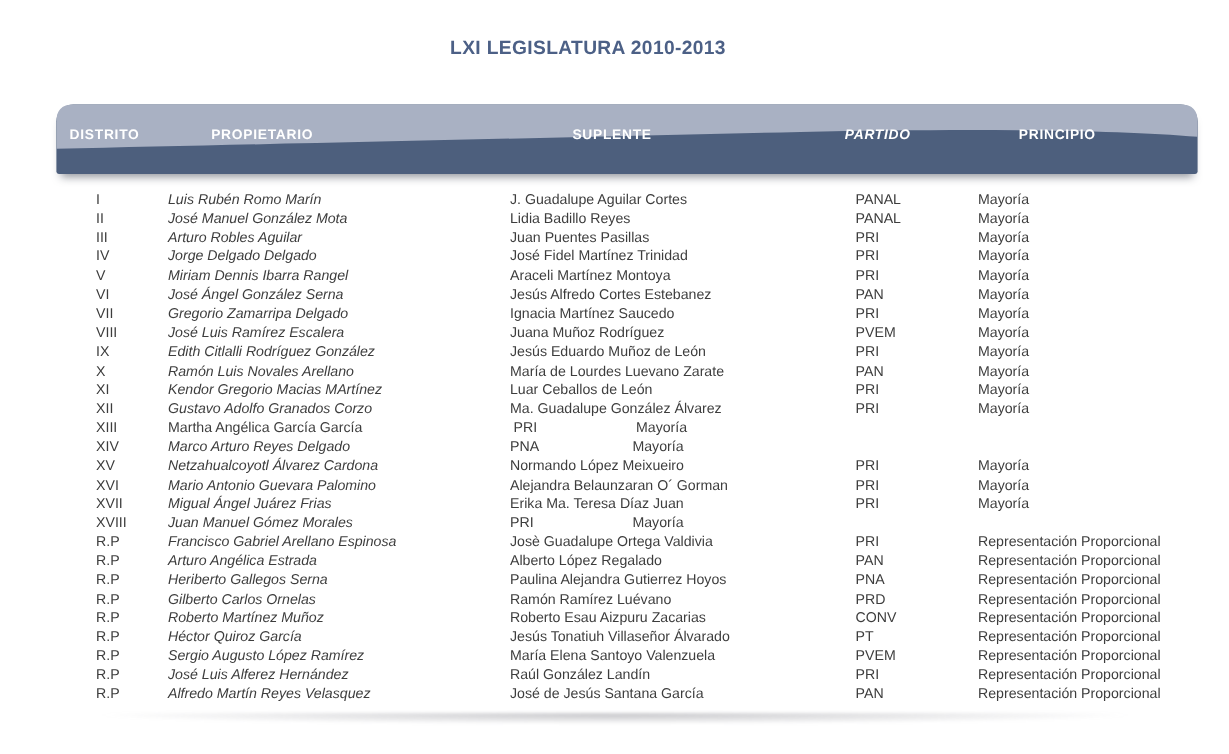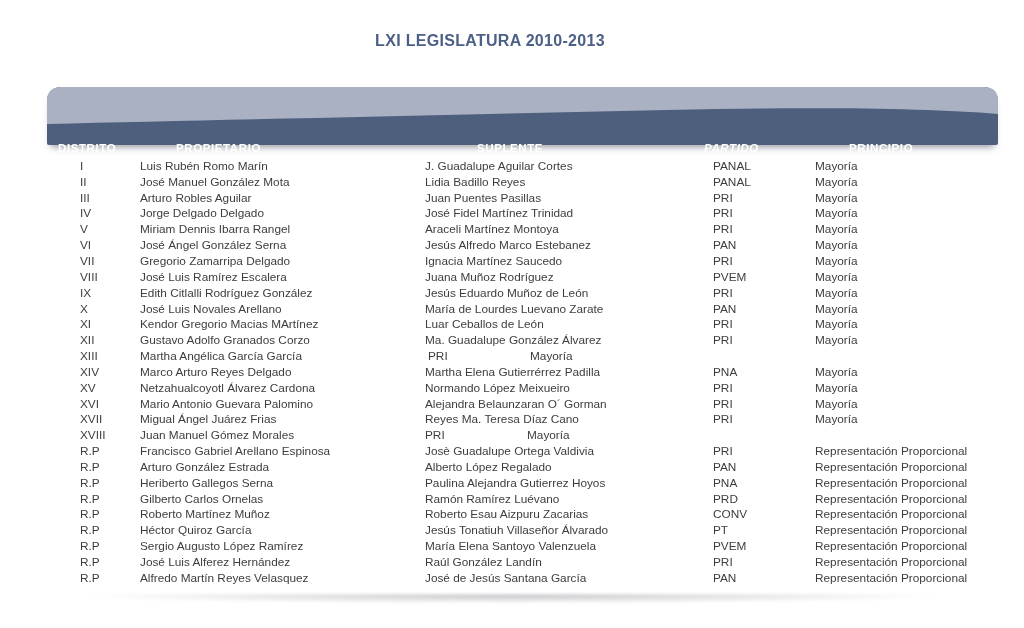--- a/index.html
+++ b/index.html
@@ -30,21 +30,20 @@
     display: block;
   }
   .col-h {
     position: absolute;
     top: 20px;
     color: #ffffff;
     font-size: 11.5px;
     font-weight: 700;
     letter-spacing: 0.6px;
     white-space: nowrap;
-    margin-top: 35px;
   }
   .h-distrito   { left: 11px; }
   .h-propietario{ left: 129px; }
   .h-suplente   { left: 430px; }
   .h-partido    { left: 657px; font-style: italic; }
   .h-principio  { left: 802px; }
 
   .rows {
     position: absolute;
     top: 158px; left: 0;
@@ -53,21 +52,21 @@
   .row {
     display: flex;
     height: 15.85px;
     align-items: center;
     font-size: 11.8px;
     color: var(--c-text, #3d3d3d);
     white-space: nowrap;
   }
   .c { display: block; overflow: visible; }
   .c-distrito    { margin-left: 80px; width: 60px; }
-  .c-propietario { width: 285px; }
+  .c-propietario { width: 285px; font-style: italic; }
   .c-suplente    { width: 288px; }
   .c-partido     { width: 102px; }
   .c-principio   { flex: 1; }
 
   .bottom-shadow {
     position: absolute;
     left: 25px; top: 594px;
     width: 975px; height: 13px;
     background: radial-gradient(ellipse 52% 9px at 50% 2px, rgba(95,95,105,0.33), rgba(255,255,255,0) 85%);
     filter: blur(1.5px);
@@ -126,21 +125,21 @@
     <span class="c c-distrito">V</span>
     <span class="c c-propietario">Miriam Dennis Ibarra Rangel</span>
     <span class="c c-suplente">Araceli Martínez Montoya</span>
     <span class="c c-partido">PRI</span>
     <span class="c c-principio">Mayoría</span>
   </div>
 
   <div class="row">
     <span class="c c-distrito">VI</span>
     <span class="c c-propietario">José Ángel González Serna</span>
-    <span class="c c-suplente">Jesús Alfredo Marco Estebanez</span>
+    <span class="c c-suplente">Jesús Alfredo Cortes Estebanez</span>
     <span class="c c-partido">PAN</span>
     <span class="c c-principio">Mayoría</span>
   </div>
 
   <div class="row">
     <span class="c c-distrito">VII</span>
     <span class="c c-propietario">Gregorio Zamarripa Delgado</span>
     <span class="c c-suplente">Ignacia Martínez Saucedo</span>
     <span class="c c-partido">PRI</span>
     <span class="c c-principio">Mayoría</span>
@@ -157,21 +156,21 @@
   <div class="row">
     <span class="c c-distrito">IX</span>
     <span class="c c-propietario">Edith Citlalli Rodríguez González</span>
     <span class="c c-suplente">Jesús Eduardo Muñoz de León</span>
     <span class="c c-partido">PRI</span>
     <span class="c c-principio">Mayoría</span>
   </div>
 
   <div class="row">
     <span class="c c-distrito">X</span>
-    <span class="c c-propietario">José Luis Novales Arellano</span>
+    <span class="c c-propietario">Ramón Luis Novales Arellano</span>
     <span class="c c-suplente">María de Lourdes Luevano Zarate</span>
     <span class="c c-partido">PAN</span>
     <span class="c c-principio">Mayoría</span>
   </div>
 
   <div class="row">
     <span class="c c-distrito">XI</span>
     <span class="c c-propietario">Kendor Gregorio Macias MArtínez</span>
     <span class="c c-suplente">Luar Ceballos de León</span>
     <span class="c c-partido">PRI</span>
@@ -189,21 +188,20 @@
   <div class="row">
     <span class="c c-distrito">XIII</span>
     <span class="c c-suplente">Martha Angélica García García</span>
     <span class="c c-partido">PRI</span>
     <span class="c c-principio">Mayoría</span>
   </div>
 
   <div class="row">
     <span class="c c-distrito">XIV</span>
     <span class="c c-propietario">Marco Arturo Reyes Delgado</span>
-    <span class="c c-suplente">Martha Elena Gutierrérrez Padilla</span>
     <span class="c c-partido">PNA</span>
     <span class="c c-principio">Mayoría</span>
   </div>
 
   <div class="row">
     <span class="c c-distrito">XV</span>
     <span class="c c-propietario">Netzahualcoyotl Álvarez Cardona</span>
     <span class="c c-suplente">Normando López Meixueiro</span>
     <span class="c c-partido">PRI</span>
     <span class="c c-principio">Mayoría</span>
@@ -213,21 +211,21 @@
     <span class="c c-distrito">XVI</span>
     <span class="c c-propietario">Mario Antonio Guevara Palomino</span>
     <span class="c c-suplente">Alejandra Belaunzaran O´ Gorman</span>
     <span class="c c-partido">PRI</span>
     <span class="c c-principio">Mayoría</span>
   </div>
 
   <div class="row">
     <span class="c c-distrito">XVII</span>
     <span class="c c-propietario">Migual Ángel Juárez Frias</span>
-    <span class="c c-suplente">Reyes Ma. Teresa Díaz Cano</span>
+    <span class="c c-suplente">Erika Ma. Teresa Díaz Juan</span>
     <span class="c c-partido">PRI</span>
     <span class="c c-principio">Mayoría</span>
   </div>
 
   <div class="row">
     <span class="c c-distrito">XVIII</span>
     <span class="c c-propietario">Juan Manuel Gómez Morales</span>
     <span class="c c-partido">PRI</span>
     <span class="c c-principio">Mayoría</span>
   </div>
@@ -235,21 +233,21 @@
   <div class="row">
     <span class="c c-distrito">R.P</span>
     <span class="c c-propietario">Francisco Gabriel Arellano Espinosa</span>
     <span class="c c-suplente">Josè Guadalupe Ortega Valdivia</span>
     <span class="c c-partido">PRI</span>
     <span class="c c-principio">Representación Proporcional</span>
   </div>
 
   <div class="row">
     <span class="c c-distrito">R.P</span>
-    <span class="c c-propietario">Arturo González Estrada</span>
+    <span class="c c-propietario">Arturo Angélica Estrada</span>
     <span class="c c-suplente">Alberto López Regalado</span>
     <span class="c c-partido">PAN</span>
     <span class="c c-principio">Representación Proporcional</span>
   </div>
 
   <div class="row">
     <span class="c c-distrito">R.P</span>
     <span class="c c-propietario">Heriberto Gallegos Serna</span>
     <span class="c c-suplente">Paulina Alejandra Gutierrez Hoyos</span>
     <span class="c c-partido">PNA</span>

